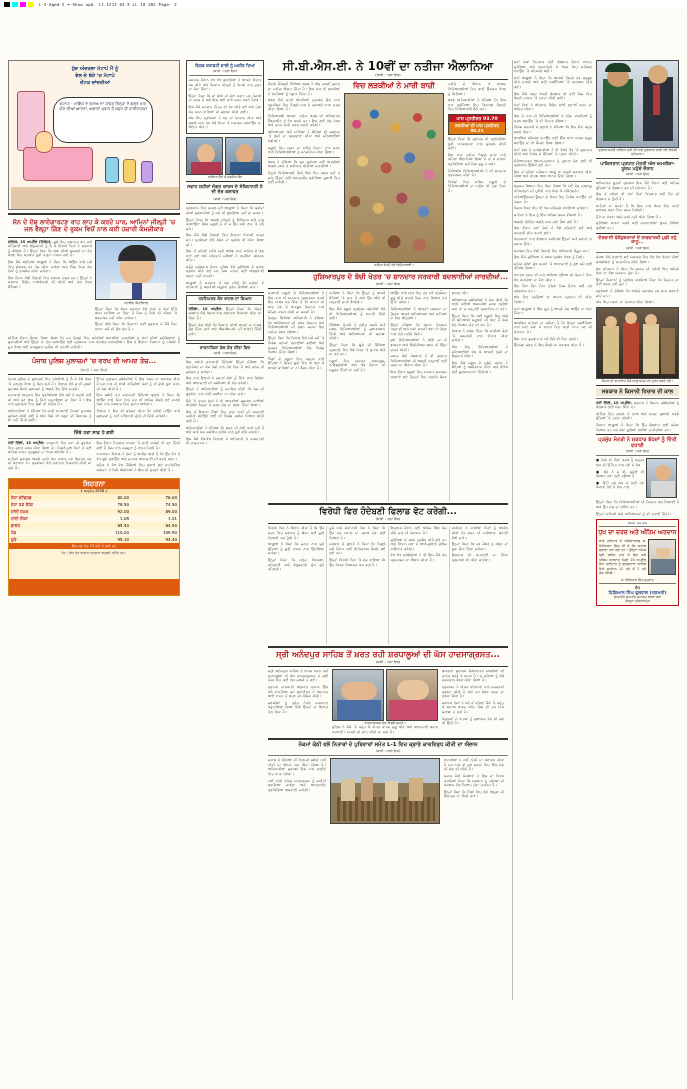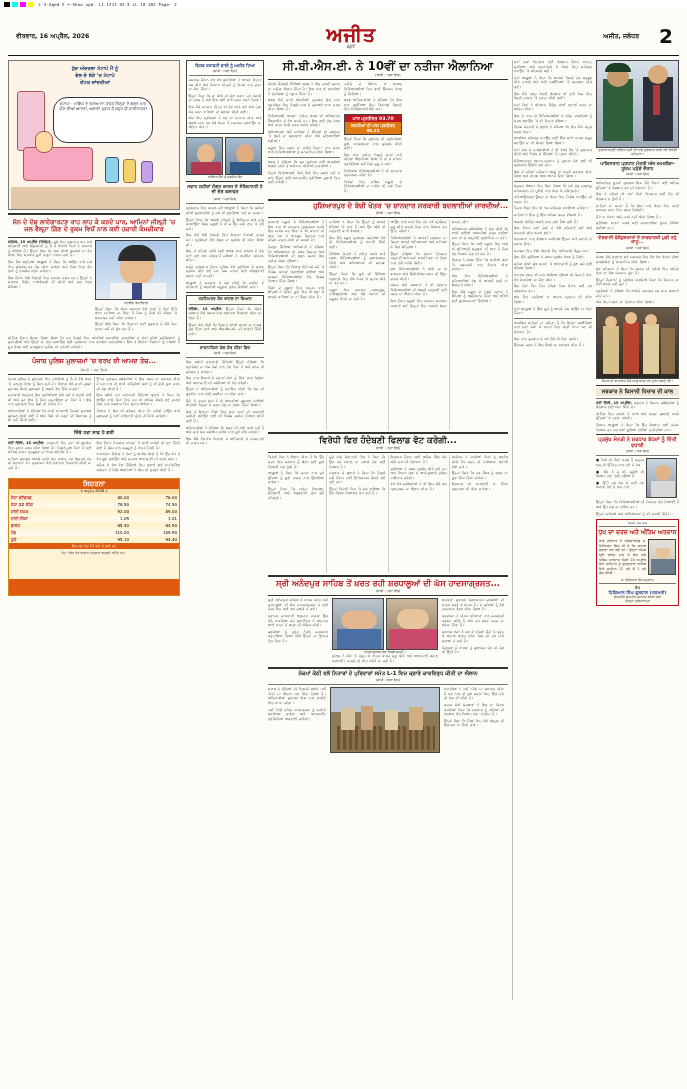--- a/index.html
+++ b/index.html
@@ -86,29 +86,20 @@
 </head>
 <body>
 
 <div class="page">
 
   <div class="printbar">
     <span class="blk"></span><span class="blk" style="background:#0ff"></span><span class="blk" style="background:#f0f"></span><span class="blk" style="background:#ff0"></span>
     <span>L-3-Aged-2 +-Show upd.   L1.1213 03.5   LL 18 202   Page- 2</span>
   </div>
 
-  <div class="masthead">
-    <div class="dateline">ਵੀਰਵਾਰ, 16 ਅਪ੍ਰੈਲ, 2026</div>
-    <div class="mast-logo">
-      <div class="ttl">ਅਜੀਤ</div>
-      <div class="sub">AJIT</div>
-    </div>
-    <div class="place">ਅਜੀਤ, ਜਲੰਧਰ</div>
-    <div class="pagenum">2</div>
-  </div>
 
   <div class="col" style="left:8px; top:60px; width:172px;">
 
     <div class="cartoon" style="height:150px;">
       <div style="position:absolute; left:4px; top:4px; width:164px; font-size:5px; font-weight:bold; color:#0a2f6b; text-align:center; line-height:7px; white-space:pre-line;">ਧੁੱਦ ਅੰਦਰਲਾ ਮੋਟਾਪੇ ਮੈਂ ਨੂੰ
 ਵੇਲ ਦੇ ਬੱਚੇ 'ਚ ਮੋਟਾਪੇ
 ਚੇਂਟਕ ਦਾਂਦਰੀਆਂ</div>
       <div class="bubble" style="left:44px; top:36px; width:100px; height:46px;">ਮੋਟਾਪਾ - ਮਾਇਕ ਦੇ ਤਣਾਅ ਦਾ ਕਾਰਣ ਜਿਨ੍ਹਾ ਦੇ ਗਲਤ ਖਾਣ ਪੀਣ ਦੀਆਂ ਆਦਤਾਂ, ਅਸਾਵਾਂ ਖੁਰਾਕ ਹੈ ਬਹੁਤ ਹੀ ਹਾਨੀਕਾਰਕ!</div>
 
       <div style="position:absolute;left:8px;top:30px;width:28px;height:60px;background:#f3c7d6;border:0.7px solid #a55;border-radius:3px;"></div>
@@ -305,20 +296,44 @@
           <p>ਅਧਿਆਪਕਾਂ ਅਤੇ ਮਾਪਿਆਂ ਨੇ ਬੱਚਿਆਂ ਦੀ ਸਫਲਤਾ 'ਤੇ ਖੁਸ਼ੀ ਦਾ ਪ੍ਰਗਟਾਵਾ ਕੀਤਾ ਅਤੇ ਮਠਿਆਈਆਂ ਵੰਡੀਆਂ।</p>
           <p>ਸਕੂਲਾਂ ਵਿਚ ਜਸ਼ਨ ਦਾ ਮਾਹੌਲ ਰਿਹਾ। ਟਾਪ ਕਰਨ ਵਾਲੇ ਵਿਦਿਆਰਥੀਆਂ ਨੂੰ ਸਨਮਾਨਿਤ ਕੀਤਾ ਗਿਆ।</p>
         </div>
         <div class="rule-thin"></div>
         <div class="bodytext">
           <p>ਬੋਰਡ ਨੇ ਦੱਸਿਆ ਕਿ ਮੁੜ ਮੁਲਾਂਕਣ ਲਈ ਅਰਜ਼ੀਆਂ ਅਗਲੇ ਹਫ਼ਤੇ ਤੋਂ ਸਵੀਕਾਰ ਕੀਤੀਆਂ ਜਾਣਗੀਆਂ।</p>
           <p>ਜਿਹੜੇ ਵਿਦਿਆਰਥੀ ਕਿਸੇ ਵਿਸ਼ੇ ਵਿਚ ਸਫਲ ਨਹੀਂ ਹੋ ਸਕੇ, ਉਨ੍ਹਾਂ ਲਈ ਕੰਪਾਰਟਮੈਂਟ ਪ੍ਰੀਖਿਆ ਜੁਲਾਈ ਵਿਚ ਲਈ ਜਾਵੇਗੀ।</p>
         </div>
       </div>
 
+      <div style="width:100px;">
+        <div class="hdline" style="font-size:7.6px; color:#b5121b; text-align:center;">ਵਿਚ ਲੜਕੀਆਂ ਨੇ ਮਾਰੀ ਬਾਜ਼ੀ</div>
+        <div class="imgbox boxborder crowd" style="height:170px; margin-top:2px;">
+          <div style="position:absolute;inset:0;background:
+             radial-gradient(circle at 12% 18%, #d9467a 0 4px, transparent 5px),
+             radial-gradient(circle at 30% 12%, #2e6fb7 0 4px, transparent 5px),
+             radial-gradient(circle at 52% 20%, #e0a63c 0 4px, transparent 5px),
+             radial-gradient(circle at 74% 14%, #c4423c 0 4px, transparent 5px),
+             radial-gradient(circle at 88% 24%, #3a8f5e 0 4px, transparent 5px),
+             radial-gradient(circle at 18% 40%, #e6c27a 0 5px, transparent 6px),
+             radial-gradient(circle at 42% 44%, #b8543f 0 5px, transparent 6px),
+             radial-gradient(circle at 66% 38%, #4b77b3 0 5px, transparent 6px),
+             radial-gradient(circle at 86% 48%, #d77a9a 0 5px, transparent 6px),
+             radial-gradient(circle at 10% 64%, #8c5a34 0 5px, transparent 6px),
+             radial-gradient(circle at 34% 68%, #e2b36b 0 5px, transparent 6px),
+             radial-gradient(circle at 58% 62%, #a84b5a 0 5px, transparent 6px),
+             radial-gradient(circle at 80% 70%, #5d87c0 0 5px, transparent 6px),
+             radial-gradient(circle at 22% 86%, #cf8f4d 0 6px, transparent 7px),
+             radial-gradient(circle at 50% 88%, #7d4f33 0 6px, transparent 7px),
+             radial-gradient(circle at 76% 90%, #b46a58 0 6px, transparent 7px);
+             opacity:0.95;"></div>
+        </div>
+        <div class="capt">ਨਤੀਜਾ ਵੇਖਦੇ ਹੋਏ ਵਿਦਿਆਰਥੀ।</div>
+      </div>
 
       <div style="width:58px;">
         <div class="bodytext">
           <p>ਨਤੀਜੇ ਦੇ ਐਲਾਨ ਤੋਂ ਬਾਅਦ ਵਿਦਿਆਰਥੀਆਂ ਵਿਚ ਭਾਰੀ ਉਤਸ਼ਾਹ ਵੇਖਣ ਨੂੰ ਮਿਲਿਆ।</p>
           <p>ਬੋਰਡ ਅਧਿਕਾਰੀਆਂ ਨੇ ਦੱਸਿਆ ਕਿ ਇਸ ਵਾਰ ਪ੍ਰੀਖਿਆ ਵਿਚ ਰਿਕਾਰਡ ਗਿਣਤੀ ਵਿਚ ਵਿਦਿਆਰਥੀ ਬੈਠੇ ਸਨ।</p>
         </div>
         <div class="boxborder" style="margin-top:2px; background:#fff;">
           <div class="redbar" style="font-size:4.6px; padding:1px;">
             <span>ਪਾਸ ਪ੍ਰਤੀਸ਼ਤ</span>
             <span>93.70</span>

